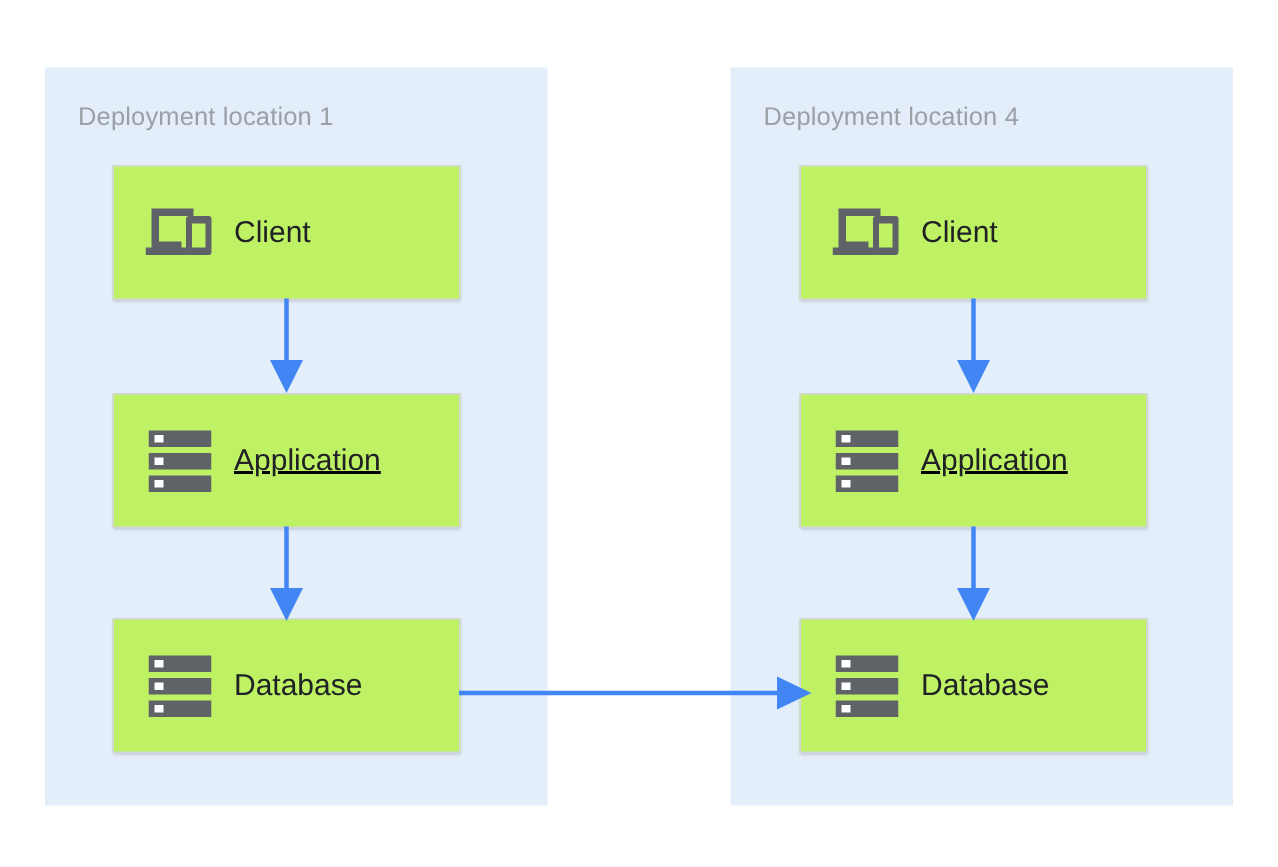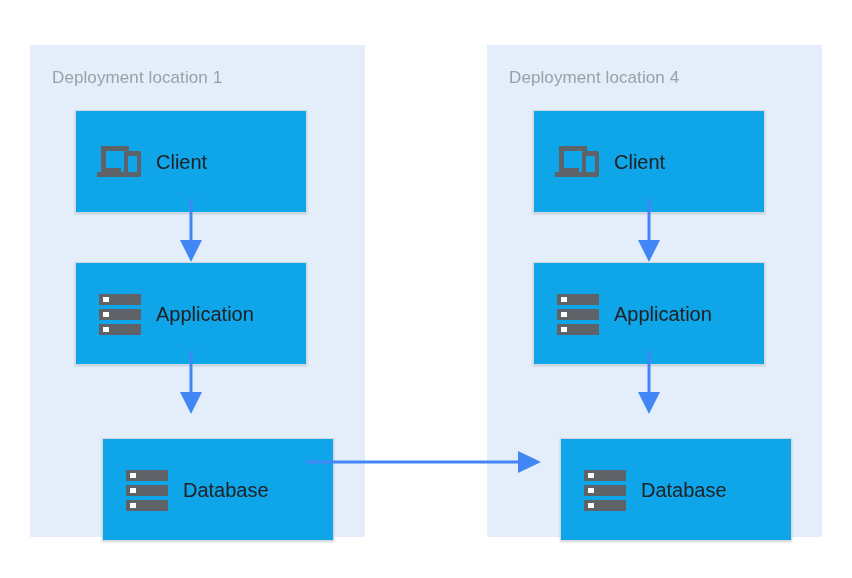--- a/index.html
+++ b/index.html
@@ -38,22 +38,22 @@
     line-height: 20px;
     color: #9aa0a6;
     letter-spacing: 0.1px;
     white-space: nowrap;
   }
 
   
   .node {
     position: absolute;
     width: 232px;
-    height: 103px;
-    background: #0ea5e9;
+    height: 90px;
+    background: #bef264;
     border: 1px solid #d3d6db;
     box-sizing: border-box;
     box-shadow: 0 1px 2px rgba(60,64,67,0.22);
     display: flex;
     align-items: center;
     justify-content: flex-start;
   }
   .node .icon-wrap {
     width: 56px;
     margin-left: 16px;
@@ -65,22 +65,22 @@
   .node .node-label {
     font-size: 20px;
     line-height: 24px;
     color: #202124;
     margin-left: 8px;
     white-space: nowrap;
   }
 
   
   .row-client { top: 110px; }
-  .row-app    { top: 262px; }
-  .row-db     { top: 438px; margin-left: 27px; }
+  .row-app    { top: 262px; text-decoration: underline; }
+  .row-db     { top: 412px; }
   .col-left   { left: 75px; }
   .col-right  { left: 533px; }
 
   
   .svg-icon { display: block; }
 
   
   .conn {
     position: absolute;
     overflow: visible;

